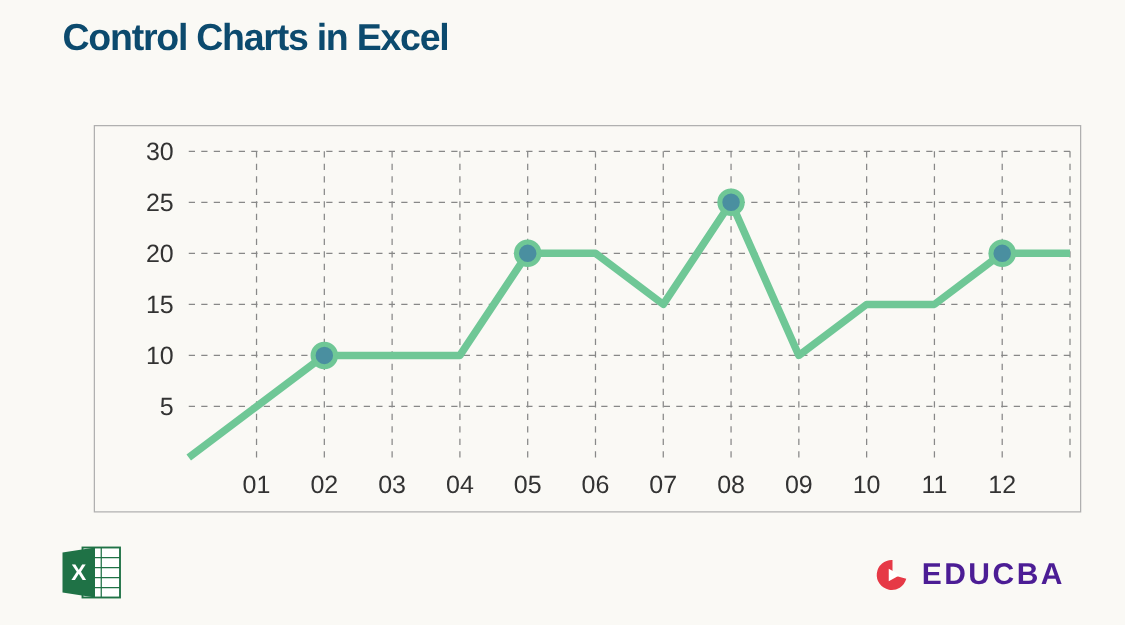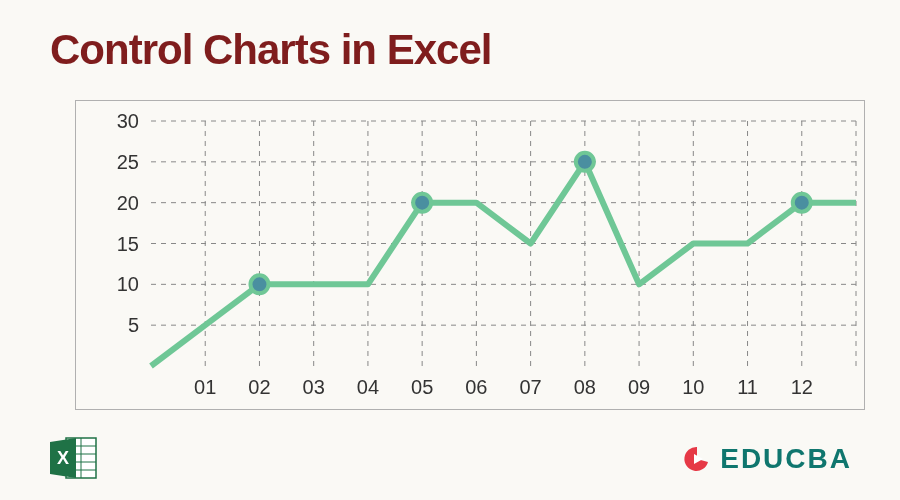--- a/index.html
+++ b/index.html
@@ -6,25 +6,25 @@
   body {
     width: 900px;
     height: 500px;
     background: #faf9f5;
     font-family: Arial, Helvetica, sans-serif;
     position: relative;
     overflow: hidden;
   }
   .title {
     position: absolute;
-    top: 26px;
+    top: 14px;
     left: 50px;
-    font-size: 42px;
+    font-size: 30px;
     font-weight: 800;
-    color: #7f1d1d;
+    color: #0c4a6e;
     font-family: "Arial Black", Arial, sans-serif;
     letter-spacing: -1px;
   }
   .chart-wrap {
     position: absolute;
     top: 100px;
     left: 75px;
     width: 790px;
     height: 310px;
     border: 1px solid #b0b0b0;
@@ -68,23 +68,23 @@
   }
   .brand {
     position: absolute;
     bottom: 25px;
     right: 48px;
     display: flex;
     align-items: center;
     gap: 8px;
   }
   .brand-text {
-    font-size: 28px;
+    font-size: 24px;
     font-weight: 700;
-    color: #0f766e;
+    color: #4c1d95;
     letter-spacing: 2px;
     font-family: Arial, sans-serif;
   }
 </style>
 </head>
 <body>
 
 <div class="title">Control Charts in Excel</div>
 
 <div class="chart-wrap">

